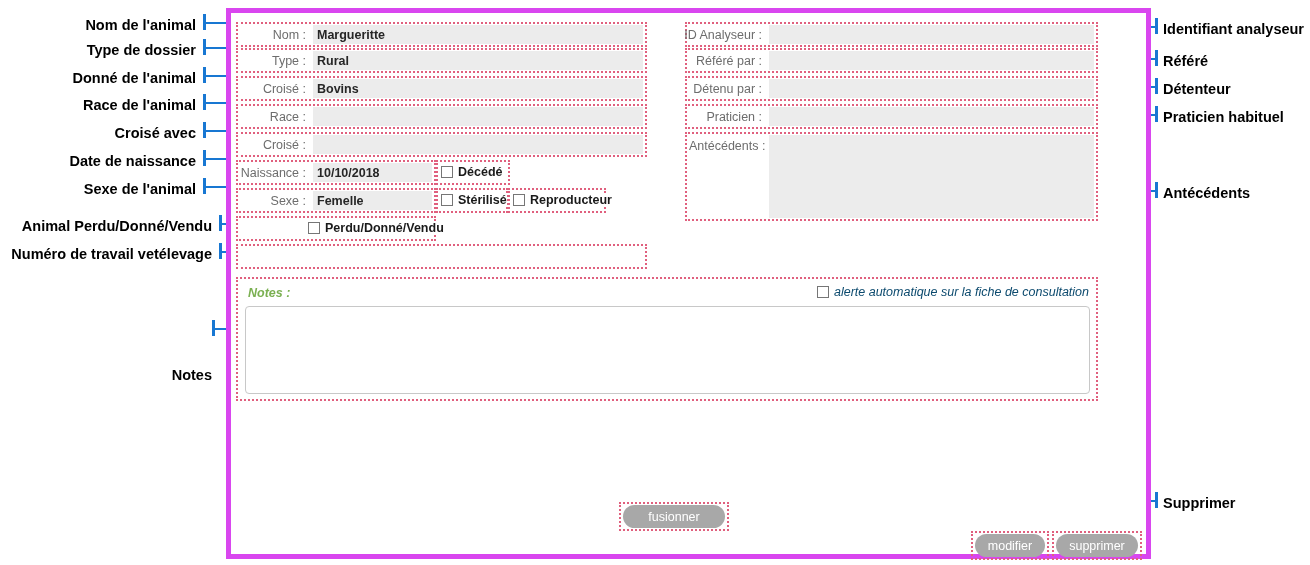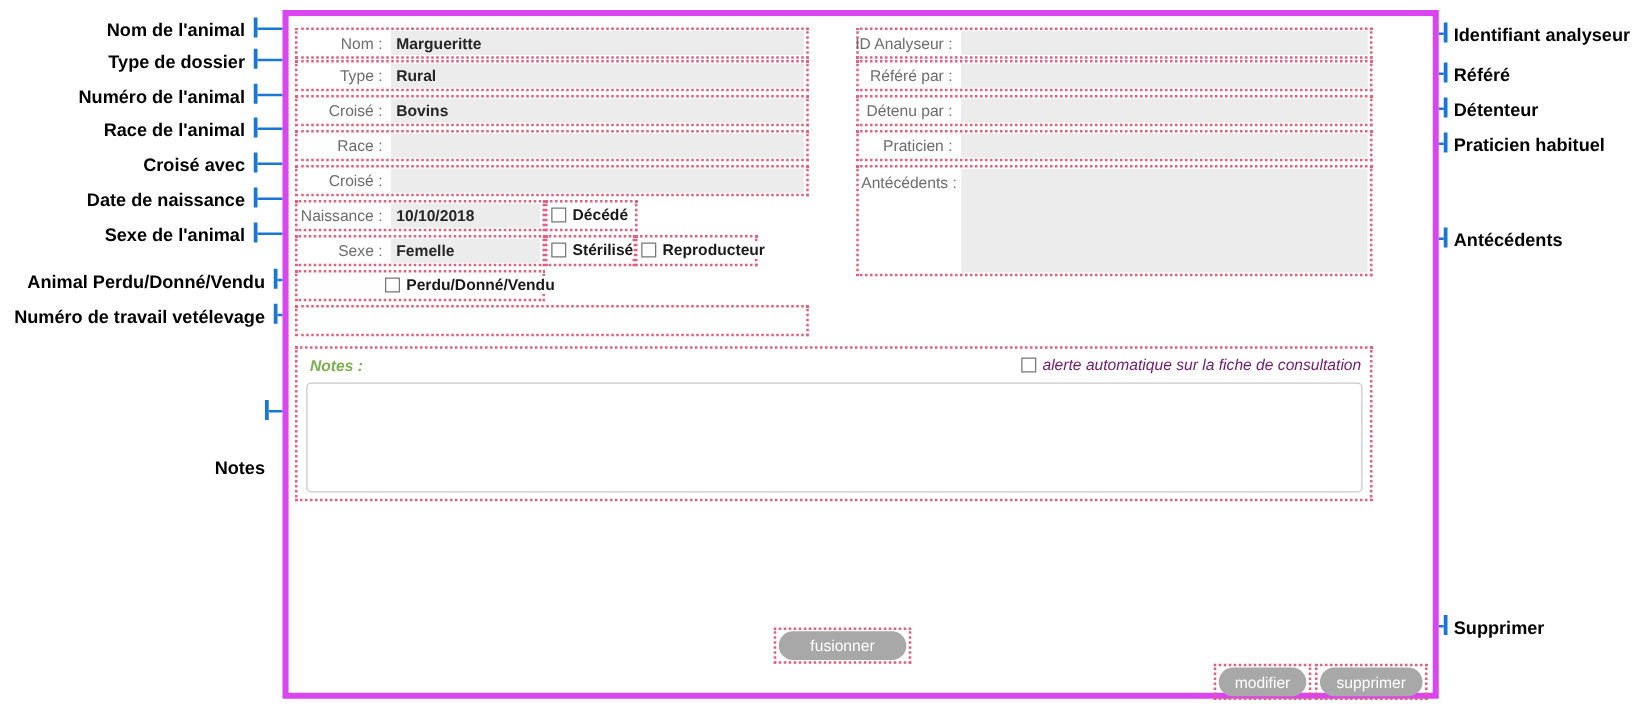--- a/index.html
+++ b/index.html
@@ -105,21 +105,21 @@
     flex: 0 0 auto;
   }
   .cb-row .cblabel {
     margin-left: 5px;
     color: #1a1a1a;
     font-weight: bold;
     white-space: nowrap;
   }
   .cb-row .cblabel.plain {
     font-weight: normal;
-    color: #701a75;
+    color: #0c4a6e;
     font-size: 12.5px;
   }
 
   
   .notes-panel {
     position: absolute;
     left: 232px; top: 270px;
     width: 890px; height: 120px;
     background: #ffffff;
   }
@@ -194,21 +194,21 @@
 <div id="root">
 
   <div class="anno left" style="right:1114px; top:18px;">Nom de l'animal</div>
   <div class="tick" style="left:203px; top:14px; height:16px;"></div>
   <div class="lead" style="left:206px; top:22px; width:28px;"></div>
 
   <div class="anno left" style="right:1114px; top:43px;">Type de dossier</div>
   <div class="tick" style="left:203px; top:39px; height:16px;"></div>
   <div class="lead" style="left:206px; top:47px; width:28px;"></div>
 
-  <div class="anno left" style="right:1114px; top:71px;">Numéro de l'animal</div>
+  <div class="anno left" style="right:1114px; top:71px;">Donné de l'animal</div>
   <div class="tick" style="left:203px; top:67px; height:16px;"></div>
   <div class="lead" style="left:206px; top:75px; width:28px;"></div>
 
   <div class="anno left" style="right:1114px; top:98px;">Race de l'animal</div>
   <div class="tick" style="left:203px; top:94px; height:16px;"></div>
   <div class="lead" style="left:206px; top:102px; width:28px;"></div>
 
   <div class="anno left" style="right:1114px; top:126px;">Croisé avec</div>
   <div class="tick" style="left:203px; top:122px; height:16px;"></div>
   <div class="lead" style="left:206px; top:130px; width:28px;"></div>

